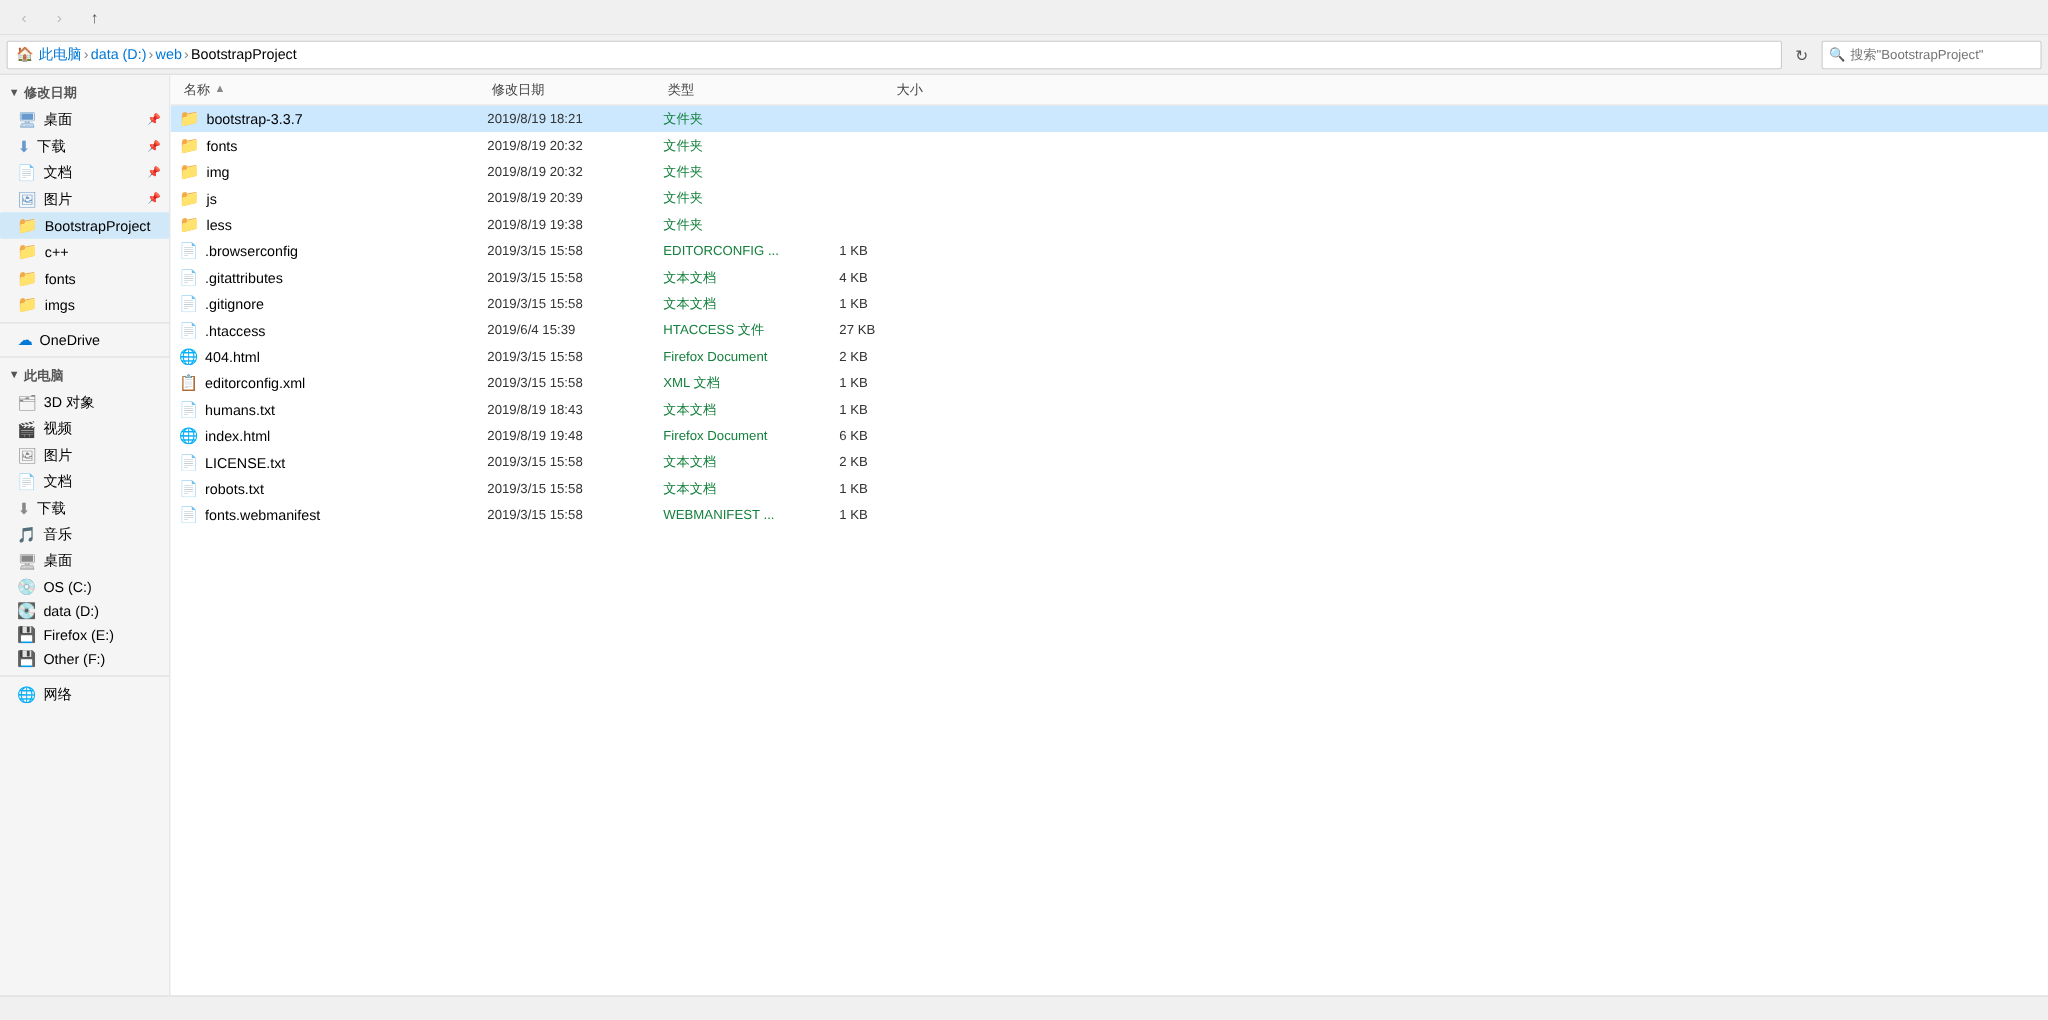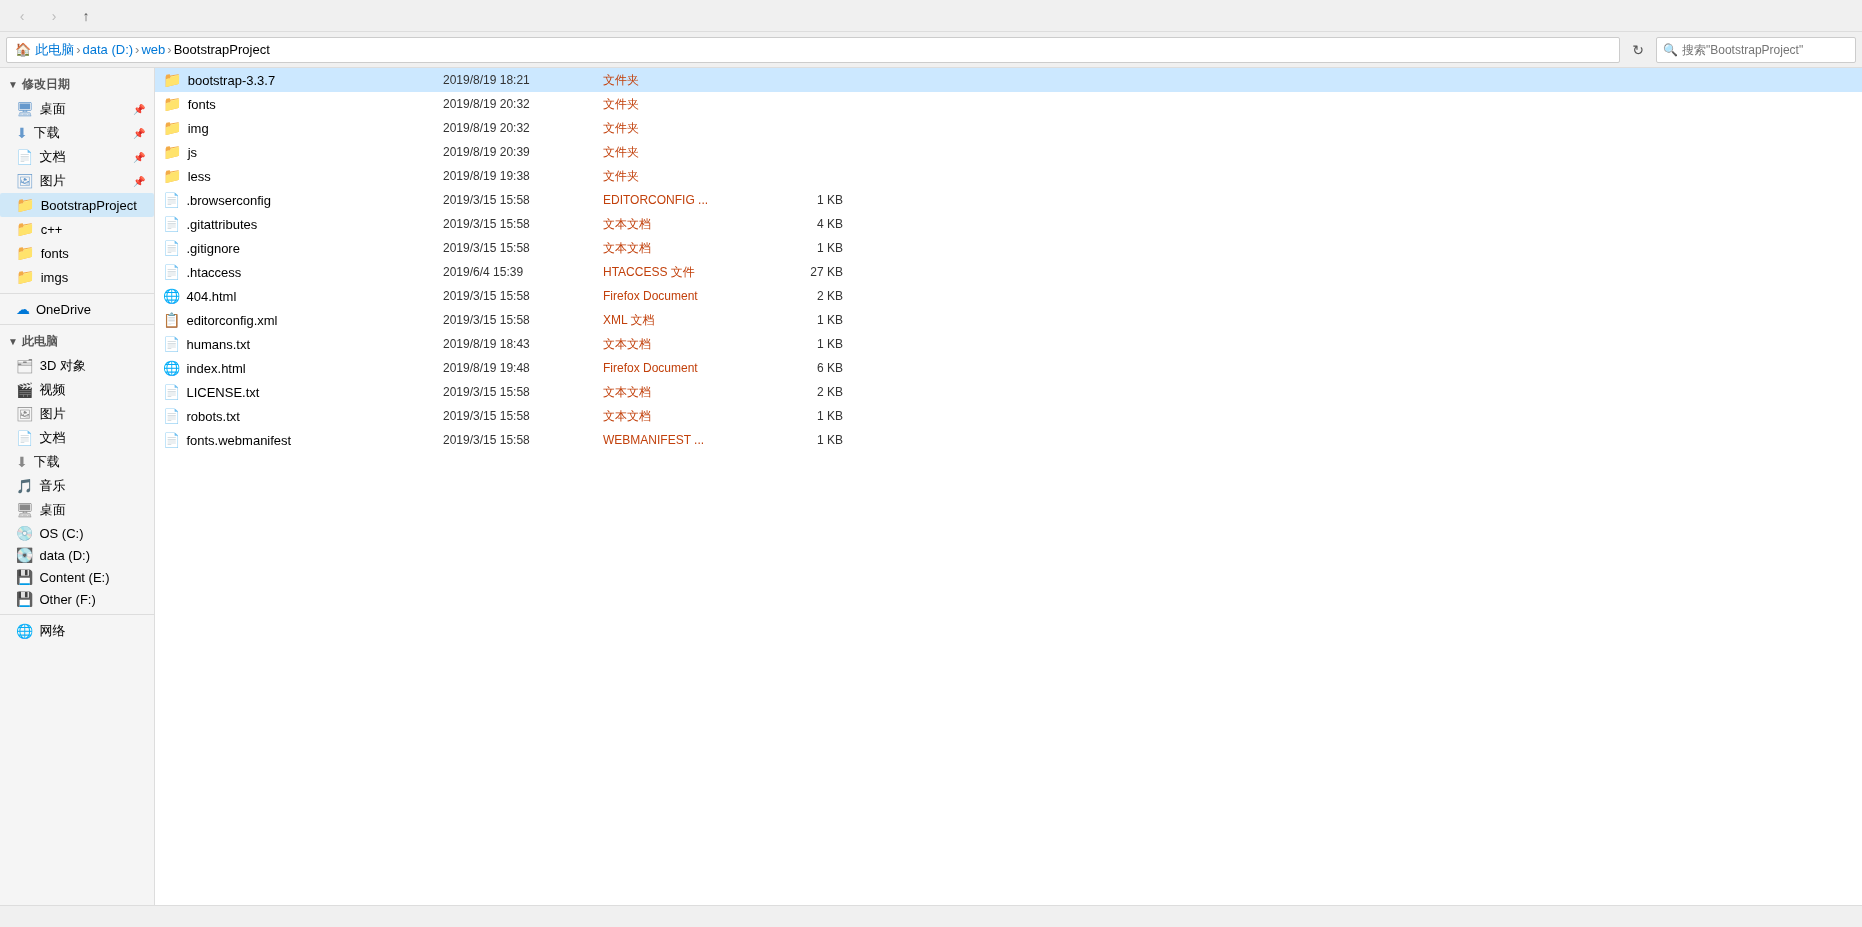--- a/index.html
+++ b/index.html
@@ -43,22 +43,22 @@
     .col-date { width: 160px; padding: 0 4px; font-size: 12px; color: #444; cursor: pointer; }
     .col-type { width: 160px; padding: 0 4px; font-size: 12px; color: #444; cursor: pointer; }
     .col-size { width: 80px; padding: 0 4px; font-size: 12px; color: #444; cursor: pointer; text-align: right; }
 
     
     .file-list { flex: 1; overflow-y: auto; padding: 0; }
     .file-row { display: flex; align-items: center; padding: 1px 8px; height: 24px; cursor: pointer; }
     .file-row.selected { background: #cce8ff; }
     .file-cell-name { width: 280px; display: flex; align-items: center; gap: 6px; font-size: 13px; overflow: hidden; text-overflow: ellipsis; white-space: nowrap; }
     .file-cell-date { width: 160px; font-size: 12px; color: #333; }
-    .file-cell-type { width: 160px; font-size: 12px; color: #c2410c; }
-    .file-cell-size { width: 80px; font-size: 12px; color: #333; text-align: right; }
+    .file-cell-type { width: 160px; font-size: 12px; color: #15803d; }
+    .file-cell-size { width: 80px; font-size: 12px; color: #333; text-align: left; }
 
     
     .icon-folder { color: #dcb000; font-size: 15px; }
     .icon-folder-blue { color: #4a90d9; font-size: 15px; }
 
     .status-bar { height: 22px; background: #f0f0f0; border-top: 1px solid #ddd; display: flex; align-items: center; padding: 0 12px; font-size: 12px; color: #555; }
 
     ::-webkit-scrollbar { width: 8px; }
     ::-webkit-scrollbar-track { background: #f0f0f0; }
     ::-webkit-scrollbar-thumb { background: #c0c0c0; border-radius: 4px; }
@@ -182,38 +182,53 @@
       <div class="sidebar-item">
         <span style="color:#888;font-size:14px;">💿</span>
         <span>OS (C:)</span>
       </div>
       <div class="sidebar-item">
         <span style="color:#888;font-size:14px;">💽</span>
         <span>data (D:)</span>
       </div>
       <div class="sidebar-item">
         <span style="color:#888;font-size:14px;">💾</span>
-        <span>Content (E:)</span>
+        <span>Firefox (E:)</span>
       </div>
       <div class="sidebar-item">
         <span style="color:#888;font-size:14px;">💾</span>
         <span>Other (F:)</span>
       </div>
     </div>
 
     <div class="sidebar-divider"></div>
 
     <div class="sidebar-item">
       <span style="color:#5b9bd5;font-size:14px;">🌐</span>
       <span>网络</span>
     </div>
   </div>
 
   <div class="content">
 
+    <div class="col-headers">
+      <div class="col-name">
+        <span>名称</span>
+        <span class="sort-arrow">▲</span>
+      </div>
+      <div class="col-date">
+        <span>修改日期</span>
+      </div>
+      <div class="col-type">
+        <span>类型</span>
+      </div>
+      <div class="col-size">
+        <span>大小</span>
+      </div>
+    </div>
 
     <div class="file-list">
 
     <div class="file-row selected">
     <div class="file-cell-name">
       <span style="color:#4a90d9;font-size:15px;">📁</span>
       <span>bootstrap-3.3.7</span>
     </div>
     <div class="file-cell-date">2019/8/19 18:21</div>
     <div class="file-cell-type">文件夹</div>

